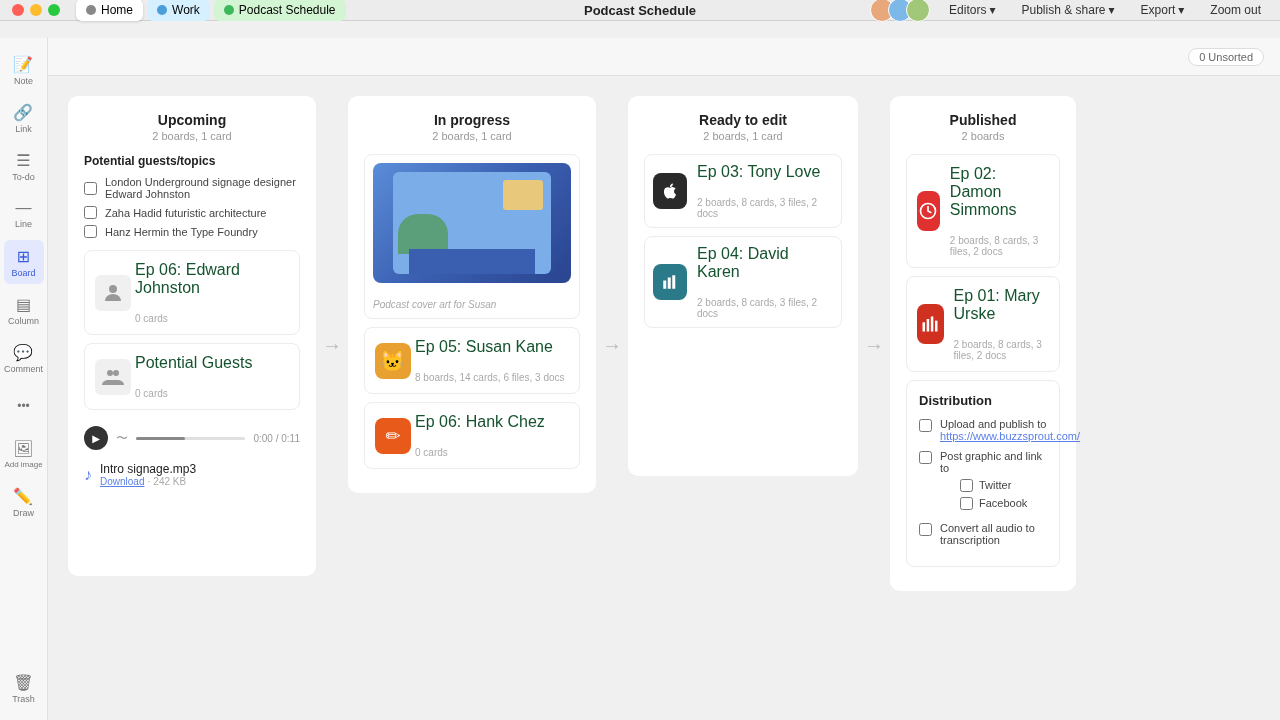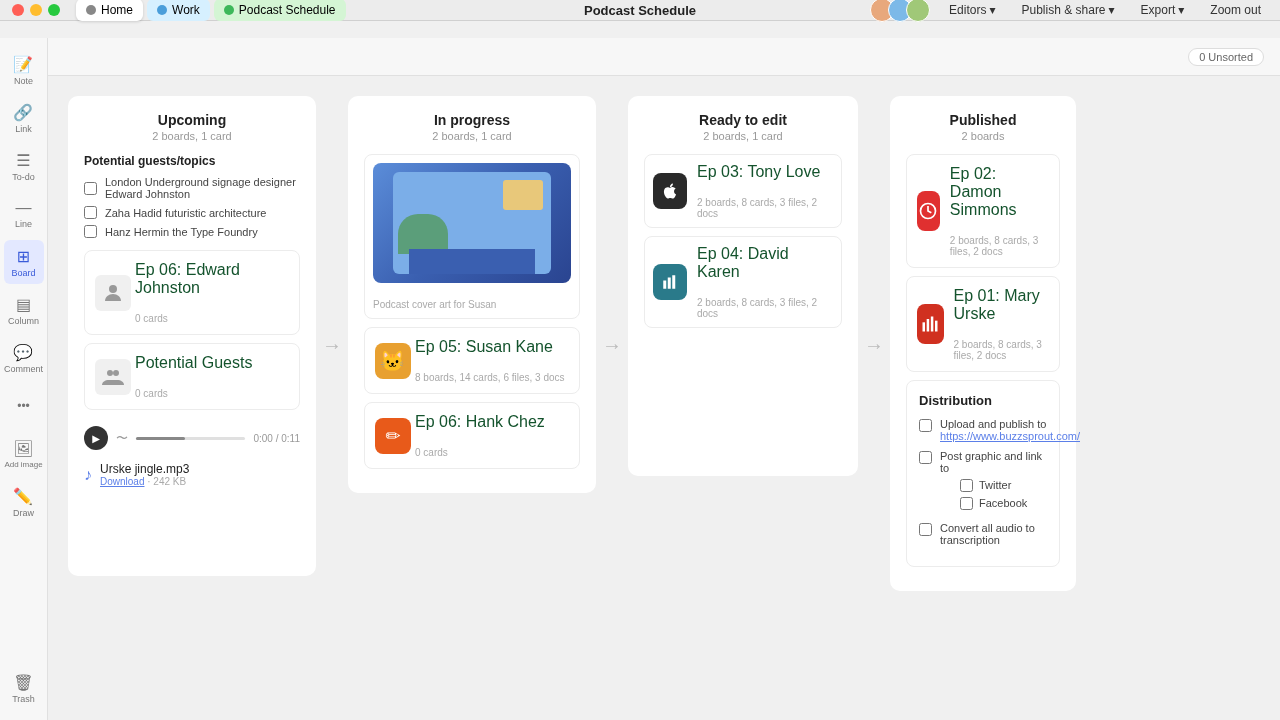--- a/index.html
+++ b/index.html
@@ -430,38 +430,38 @@
         <span class="audio-wave">〜</span>
         <div class="audio-bar">
           <div class="audio-bar-fill"></div>
         </div>
         <span class="audio-time">0:00 / 0:11</span>
       </div>
 
       <div class="file-info">
         <span class="file-icon">♪</span>
         <div>
-          <div class="file-name">Urske jingle.mp3</div>
+          <div class="file-name">Intro signage.mp3</div>
           <div class="file-sub">
             <span class="file-link">Download</span>
             <span> · 242 KB</span>
           </div>
         </div>
       </div>
     </div>
 
     <div class="arrow">→</div>
 
     <div class="column" style="min-height: 380px;">
       <div class="column-header">
         <div class="column-title">In progress</div>
         <div class="column-sub">2 boards, 1 card</div>
       </div>
 
-      <div class="card" style="padding:8px;">
+      <div class="card" style="padding:8px;font-style:italic;">
         <div class="cover-img">
           <div class="cover-img-inner">
             <div class="cover-shape1"></div>
             <div class="cover-shape2"></div>
             <div class="cover-shape3"></div>
           </div>
         </div>
         <div class="card-sub">Podcast cover art for Susan</div>
       </div>
 

